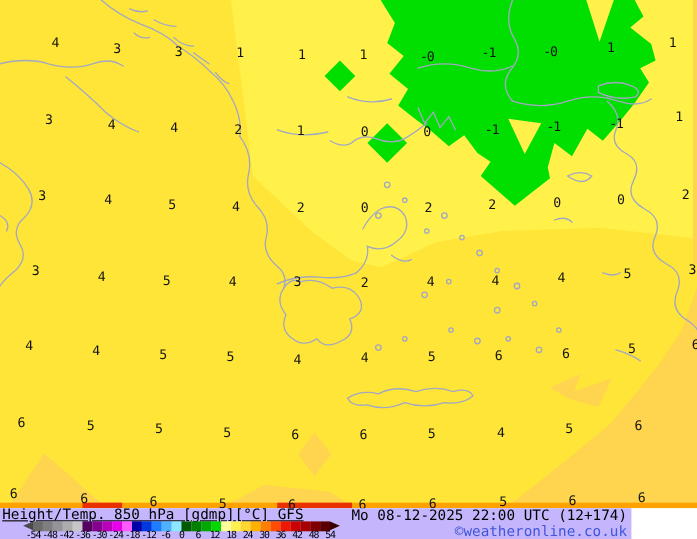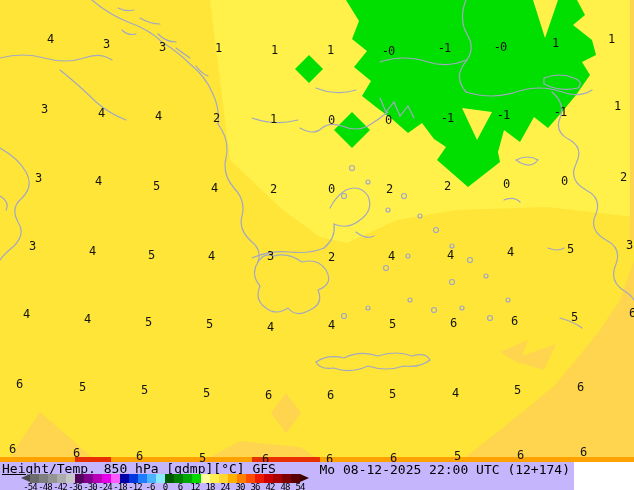--- a/index.html
+++ b/index.html
@@ -229,15 +229,16 @@
         <span class="tick" style="left: 182px;">12</span>
         <span class="tick" style="left: 197px;">18</span>
         <span class="tick" style="left: 212px;">24</span>
         <span class="tick" style="left: 227px;">30</span>
         <span class="tick" style="left: 242px;">36</span>
         <span class="tick" style="left: 257px;">42</span>
         <span class="tick" style="left: 272px;">48</span>
         <span class="tick" style="left: 287px;">54</span>
       </div>
     <div id="timestamp">Mo 08-12-2025 22:00 UTC (12+174)</div>
+    <div id="copyright">©weatheronline.co.uk</div>
   </div>
 
 </div>
 
 </body></html>

